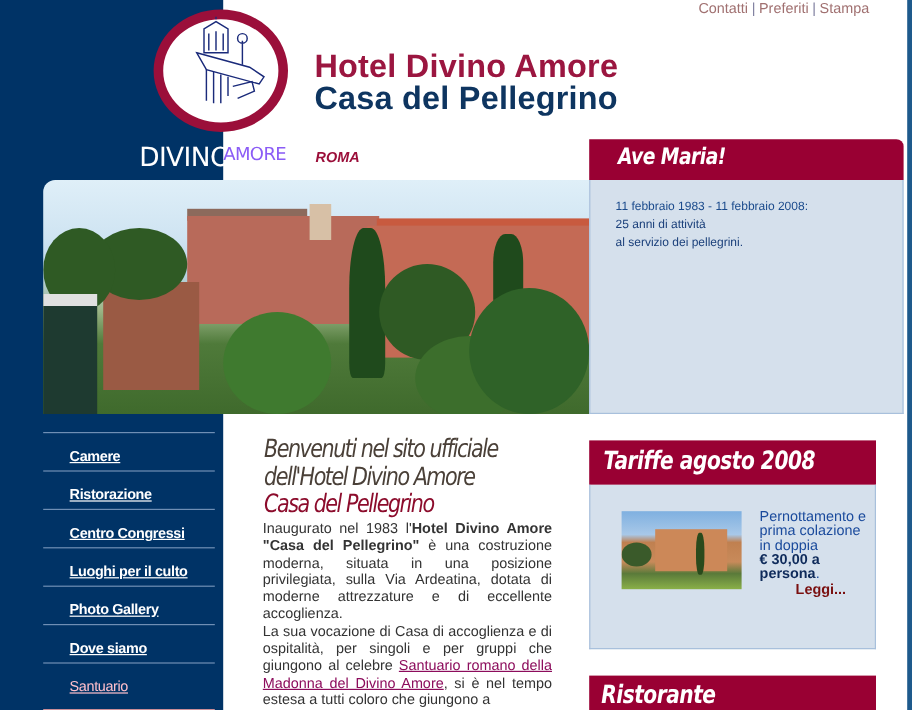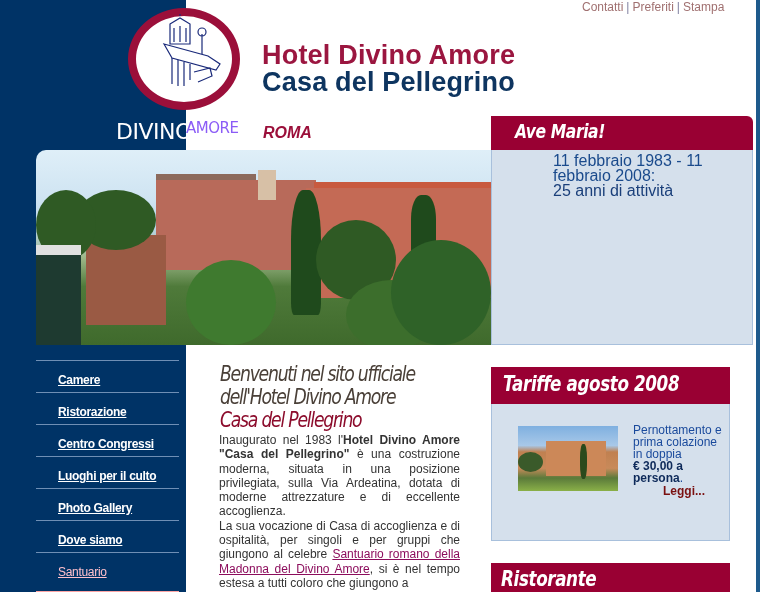--- a/index.html
+++ b/index.html
@@ -17,40 +17,40 @@
   .util-links .sep { color: #8080a0; margin: 0 3px; }
 
   
   .logo-arc { position: absolute; left: 128px; top: 8px; width: 112px; height: 102px; border-radius: 50%;
     border: 8px solid #9b0f3a; border-right-color: #9b0f3a; background: #fff; }
   .logo-arc-inner { position: absolute; left: 150px; top: 14px; width: 84px; height: 80px; }
   .title-1 { position: absolute; left: 262px; top: 40px; font-size: 27px; font-weight: bold; color: #9b1640; letter-spacing: 0.2px; }
   .title-2 { position: absolute; left: 262px; top: 67px; font-size: 27px; font-weight: bold; color: #0e3560; letter-spacing: 0.2px; }
   .sub-divino { position: absolute; left: 116px; top: 119px; font-size: 22px; color: #ffffff; font-family: "DejaVu Sans", sans-serif; letter-spacing: -0.5px; }
   .sub-amore { position: absolute; left: 186px; top: 119px; font-size: 15px; color: #8b5cf6; font-family: "DejaVu Sans", sans-serif; letter-spacing: -0.5px; }
-  .sub-roma { position: absolute; left: 263px; top: 124px; font-size: 16px; font-weight: bold; font-style: italic; color: #9b0f3a; }
+  .sub-roma { position: absolute; left: 263px; top: 124px; font-size: 12px; font-weight: bold; font-style: italic; color: #9b0f3a; }
 
   
   .hero { position: absolute; left: 36px; top: 150px; width: 455px; height: 195px; border-radius: 10px 0 0 0; overflow: hidden;
     background: linear-gradient(180deg, #dfeff8 0%, #cfe4f2 25%, #b9d5e8 40%, #9fb88a 55%, #4f7a3a 70%, #3f6a2c 100%); }
   .hero .bldg1 { position: absolute; left: 120px; top: 30px; width: 160px; height: 90px; background: #b86a5a; }
   .hero .bldg1-roof { position: absolute; left: 120px; top: 24px; width: 100px; height: 10px; background: #8c6a5c; }
   .hero .tower { position: absolute; left: 222px; top: 20px; width: 18px; height: 30px; background: #d7c0a6; }
   .hero .bldg2 { position: absolute; left: 270px; top: 38px; width: 185px; height: 110px; background: #c46a55; }
   .hero .bldg2-roof { position: absolute; left: 278px; top: 32px; width: 177px; height: 12px; background: #c85a3f; }
   .hero .wall { position: absolute; left: 50px; top: 85px; width: 80px; height: 90px; background: #9a5a44; }
   .hero .tree { position: absolute; border-radius: 50%; background: #2f5a24; }
   .hero .cypress { position: absolute; border-radius: 40% 40% 10% 10%; background: #1f4a1c; }
   .hero .glass { position: absolute; left: 0; top: 95px; width: 45px; height: 100px; background: #1e3a30; border-top: 10px solid #e0e0e0; }
 
   
   .ave-header { position: absolute; left: 491px; top: 116px; width: 262px; height: 34px; background: #990033; border-radius: 0 6px 0 0; }
   .ave-header span { position: absolute; left: 24px; top: 4px; color: #fff; font-size: 19px; font-style: italic; font-weight: bold; font-family: "DejaVu Sans", sans-serif; letter-spacing: -0.5px; transform: scaleX(0.82); transform-origin: left; }
   .ave-body { position: absolute; left: 491px; top: 150px; width: 262px; height: 195px; background: #d5e0ec; border: 1px solid #a8c0dc; border-top: none; }
-  .ave-text { position: absolute; left: 21px; top: 3px; font-size: 16px; line-height: 15px; color: #1a4a8c; margin-left: 40px; }
+  .ave-text { position: absolute; left: 21px; top: 15px; font-size: 10px; line-height: 15px; color: #1a4a8c; }
   .ave-text b { display: block; font-weight: bold; color: #1a3f7a; font-weight: normal; }
   .menu { position: absolute; left: 21px; top: 72px; width: 220px; }
   .menu-item { position: relative; height: 22px; background: #8cb2dc; margin-bottom: 2px; }
   .menu-item .arrow { position: absolute; left: 20px; top: 7px; width: 8px; height: 8px; background: #0e2a5a; }
   .menu-item .arrow::after { content: ""; position: absolute; left: 2px; top: 2px; width: 4px; height: 4px; border-top: 1px solid #fff; border-right: 1px solid #fff; transform: rotate(45deg); }
   .menu-item .lbl { position: absolute; left: 61px; top: 3px; font-size: 13px; font-weight: bold; font-family: "DejaVu Sans", sans-serif; letter-spacing: -0.3px; }
   .menu-item .lbl.white { color: #ffffff; text-decoration: underline; }
   .menu-item .lbl.purple { color: #9b1060; text-decoration: underline; }
   .menu-item .lbl.navy { color: #0e2a5a; }
 
@@ -133,20 +133,21 @@
   <div class="glass"></div>
 </div>
 
 <div class="ave-header">
   <span>Ave Maria!</span>
 </div>
 <div class="ave-body">
   <div class="ave-text">
     <span>11 febbraio 1983 - 11 febbraio 2008:</span>
     <b style="color:#1a3f7a;">25 anni di attività</b>
+    <b style="color:#1a3f7a;">al servizio dei pellegrini.</b>
   </div>
 </div>
 
 <div class="side-nav">
   <div class="item">
       <a href="#">Camere</a>
     </div>
   <div class="item">
       <a href="#">Ristorazione</a>
     </div>

